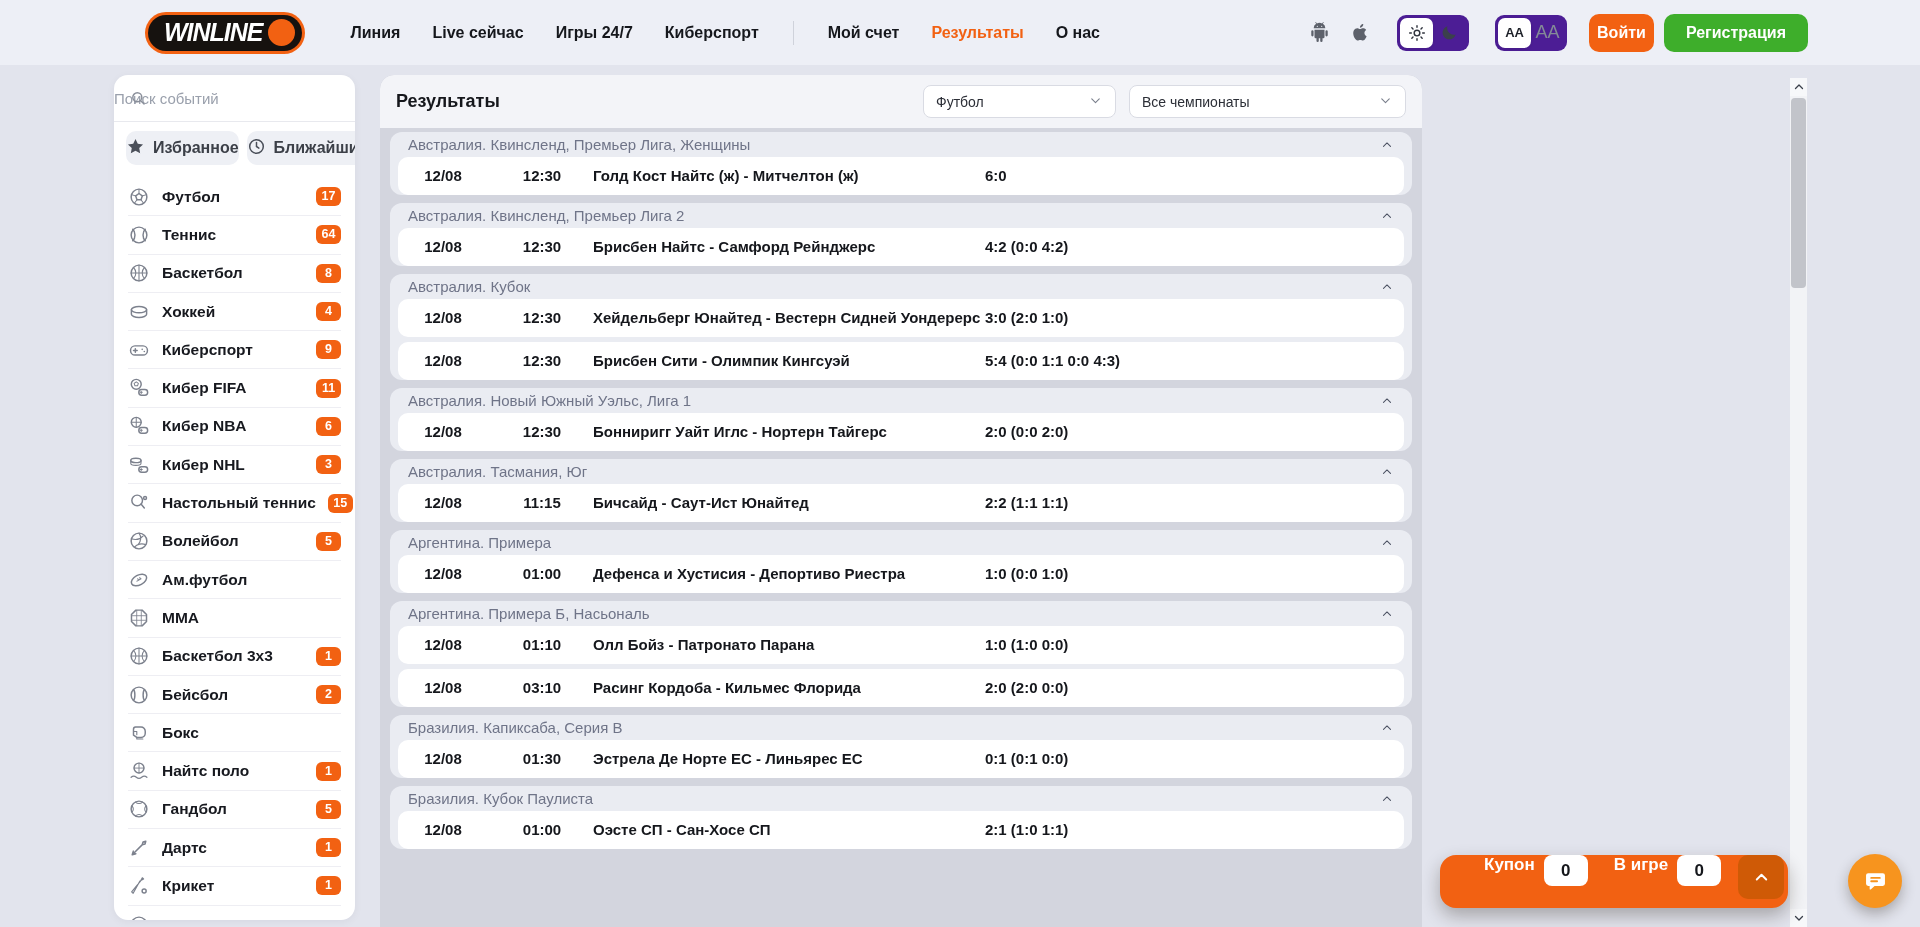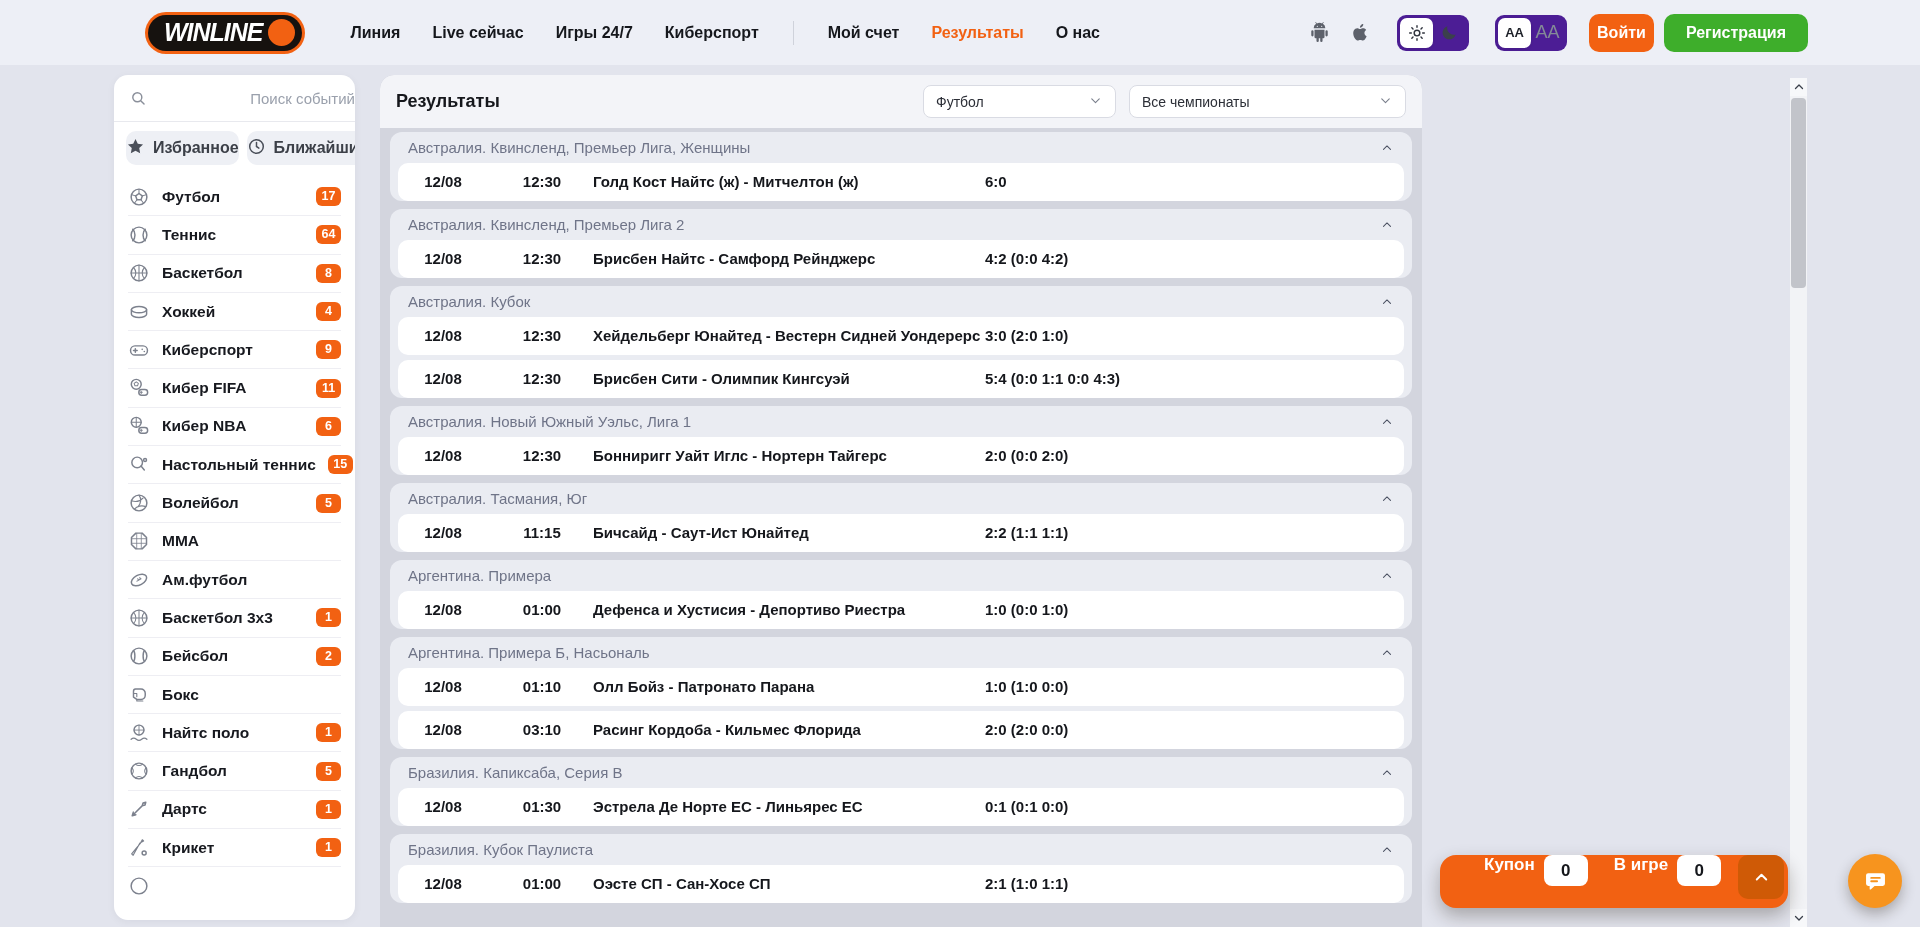--- a/index.html
+++ b/index.html
@@ -33,21 +33,21 @@
     font-size:16px; font-weight:700; cursor:pointer; }
   .btn-login { margin-left:22px; padding:0 8px; background:var(--accent,#f26112); }
   .btn-register { margin-left:10px; padding:0 22px; background:var(--green,#3eae2b); }
 
   
   .sidebar { position:absolute; left:114px; top:75px; width:241px; height:845px;
     background:#fff; border-radius:14px; overflow:hidden; box-shadow:0 2px 8px rgba(25,28,40,.05); }
   .search-row { position:relative; height:47px; border-bottom:1px solid #e8e9ee; display:flex; align-items:center; }
   .search-row .sicon { position:absolute; left:15px; top:14px; }
   .search-input { width:100%; height:100%; border:none; outline:none; background:transparent;
-    text-align:right; font-family:inherit; font-size:15px; color:#3c4048; }
+    text-align:left; font-family:inherit; font-size:15px; color:#3c4048; }
   .search-input::placeholder { color:#9aa0ac; }
   .filters { display:flex; gap:8px; padding:9px 12px 13px; }
   .filter-pill { flex:1; height:34px; background:#eef0f5; border-radius:10px; display:flex;
     align-items:center; justify-content:center; gap:8px; font-size:16px; font-weight:600; color:#3c4048; cursor:pointer; }
   .sport-list { padding:0 14px; }
   .sport-item { height:38.3px; display:flex; align-items:center; gap:12px;
     border-bottom:1px solid #eeeef3; cursor:pointer; }
   .sport-item:last-child { border-bottom:none; }
   .sport-icon { width:22px; height:22px; flex:0 0 22px; display:flex; align-items:center; }
   .sport-label { font-size:15.5px; font-weight:600; color:#17191f; flex:1; white-space:nowrap; }
@@ -59,21 +59,21 @@
     background:#d3d5de; border-radius:14px 14px 0 0; overflow:hidden; }
   .main-header { height:53px; background:#f3f4f8; display:flex; align-items:center;
     padding:0 16px; border-radius:14px 14px 0 0; }
   .title { font-size:18px; font-weight:700; color:#15171c; }
   .selects { margin-left:auto; display:flex; gap:13px; }
   .select { height:33px; background:#fff; border:1px solid #d9dbe3; border-radius:8px;
     display:flex; align-items:center; padding:0 12px; font-size:14px; color:#2b2e36; cursor:pointer; }
   .select .sel-label { flex:1; }
   .groups { padding:4px 10px 10px; }
   .group { background:#eaecf2; border-radius:12px; margin-bottom:8px; }
-  .group-header { height:31px; display:flex; align-items:center; padding:0 18px;
+  .group-header { height:25px; display:flex; align-items:center; padding:0 18px;
     font-size:15px; color:#6f7488; cursor:pointer; }
   .group-header .chev { margin-left:auto; display:flex; }
   .match-row { position:relative; height:38px; background:#fff; border-radius:10px;
     margin:0 8px 5px; font-size:15px; font-weight:600; color:#15171c; line-height:38px; }
   .mc { position:absolute; top:0; white-space:nowrap; }
   .mc-date  { left:0; width:90px; text-align:center; }
   .mc-time  { left:99px; width:90px; text-align:center; }
   .mc-teams { left:195px; }
   .mc-score { left:587px; }
 
@@ -252,20 +252,32 @@
             <rect x="11.8" y="13.6" width="9.6" height="6.2" rx="3"></rect>
             <path d="M14.4 15.5v2.4M13.2 16.7h2.4" stroke-width="1.1"></path>
           </svg>
         </span>
     <span class="sport-label">Кибер NBA</span>
     <span class="badge">6</span>
   </div>
       <div class="sport-item">
     <span class="sport-icon">
           <svg viewBox="0 0 24 24" width="22" height="22" fill="none" stroke="#7c818d" stroke-width="1.6" stroke-linecap="round" stroke-linejoin="round">
+            <ellipse cx="8.6" cy="7" rx="5.6" ry="2.4"></ellipse>
+            <path d="M3 7v3c0 1.3 2.5 2.4 5.6 2.4s5.6-1.1 5.6-2.4V7" stroke-width="1.2"></path>
+            <rect x="11.8" y="14" width="9.6" height="6" rx="3"></rect>
+            <path d="M14.4 15.8v2.4M13.2 17h2.4" stroke-width="1.1"></path>
+          </svg>
+        </span>
+    <span class="sport-label">Кибер NHL</span>
+    <span class="badge">3</span>
+  </div>
+      <div class="sport-item">
+    <span class="sport-icon">
+          <svg viewBox="0 0 24 24" width="22" height="22" fill="none" stroke="#7c818d" stroke-width="1.6" stroke-linecap="round" stroke-linejoin="round">
             <circle cx="10" cy="9.2" r="5.8"></circle>
             <path d="M14.2 13.2l3.6 4.2"></path>
             <circle cx="18.6" cy="6.6" r="1.6"></circle>
           </svg>
         </span>
     <span class="sport-label">Настольный теннис</span>
     <span class="badge">15</span>
   </div>
       <div class="sport-item">
     <span class="sport-icon">
@@ -273,35 +285,35 @@
             <circle cx="12" cy="12" r="8.6"></circle>
             <path d="M12 3.4c2.6 3.4 2.6 9-1.2 12.8M3.8 9.6c4.2 1.4 9.4.4 12.6-3M19.4 16c-4.4-1.8-9.6-.6-12.4 2.6" stroke-width="1.3"></path>
           </svg>
         </span>
     <span class="sport-label">Волейбол</span>
     <span class="badge">5</span>
   </div>
       <div class="sport-item">
     <span class="sport-icon">
           <svg viewBox="0 0 24 24" width="22" height="22" fill="none" stroke="#7c818d" stroke-width="1.6" stroke-linecap="round" stroke-linejoin="round">
+            <ellipse cx="12" cy="12" rx="9" ry="5.4" transform="rotate(-28 12 12)"></ellipse>
+            <path d="M9.8 13.2l4.4-2.6M10.6 10.6l.9 1.5M12.8 9.4l.9 1.5" stroke-width="1.2"></path>
+          </svg>
+        </span>
+    <span class="sport-label">Ам.футбол</span>
+
+  </div>
+      <div class="sport-item">
+    <span class="sport-icon">
+          <svg viewBox="0 0 24 24" width="22" height="22" fill="none" stroke="#7c818d" stroke-width="1.6" stroke-linecap="round" stroke-linejoin="round">
             <path d="M8.6 3.4h6.8l4.8 4.8v7.6l-4.8 4.8H8.6l-4.8-4.8V8.2z"></path>
             <path d="M9.5 3.6v16.8M14.5 3.6v16.8M3.9 9.5h16.2M3.9 14.5h16.2" stroke-width="0.9"></path>
           </svg>
         </span>
     <span class="sport-label">ММА</span>
-
-  </div>
-      <div class="sport-item">
-    <span class="sport-icon">
-          <svg viewBox="0 0 24 24" width="22" height="22" fill="none" stroke="#7c818d" stroke-width="1.6" stroke-linecap="round" stroke-linejoin="round">
-            <ellipse cx="12" cy="12" rx="9" ry="5.4" transform="rotate(-28 12 12)"></ellipse>
-            <path d="M9.8 13.2l4.4-2.6M10.6 10.6l.9 1.5M12.8 9.4l.9 1.5" stroke-width="1.2"></path>
-          </svg>
-        </span>
-    <span class="sport-label">Ам.футбол</span>
 
   </div>
       <div class="sport-item">
     <span class="sport-icon">
           <svg viewBox="0 0 24 24" width="22" height="22" fill="none" stroke="#7c818d" stroke-width="1.6" stroke-linecap="round" stroke-linejoin="round">
             <circle cx="12" cy="12" r="8.6"></circle>
             <path d="M12 3.4v17.2M3.4 12h17.2" stroke-width="1.1"></path>
             <path d="M6.2 6.2c3.2 3.2 3.2 8.4 0 11.6M17.8 6.2c-3.2 3.2-3.2 8.4 0 11.6" stroke-width="1.1"></path>
           </svg>
         </span>

